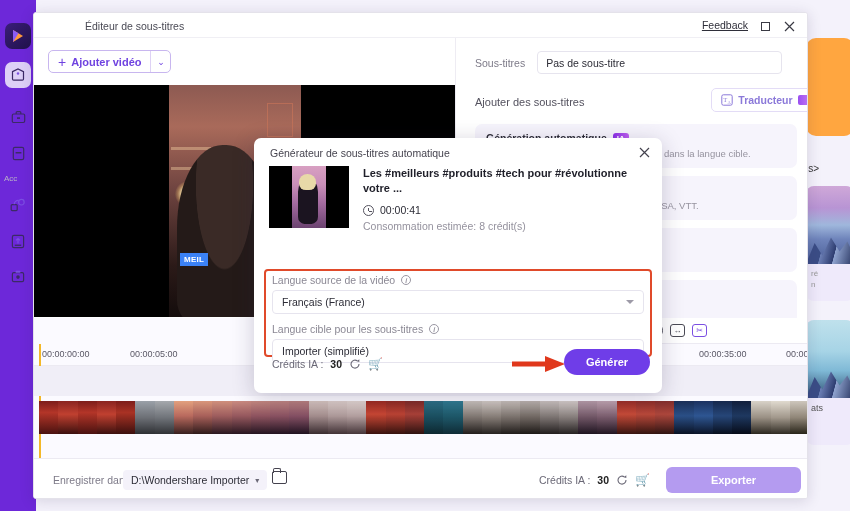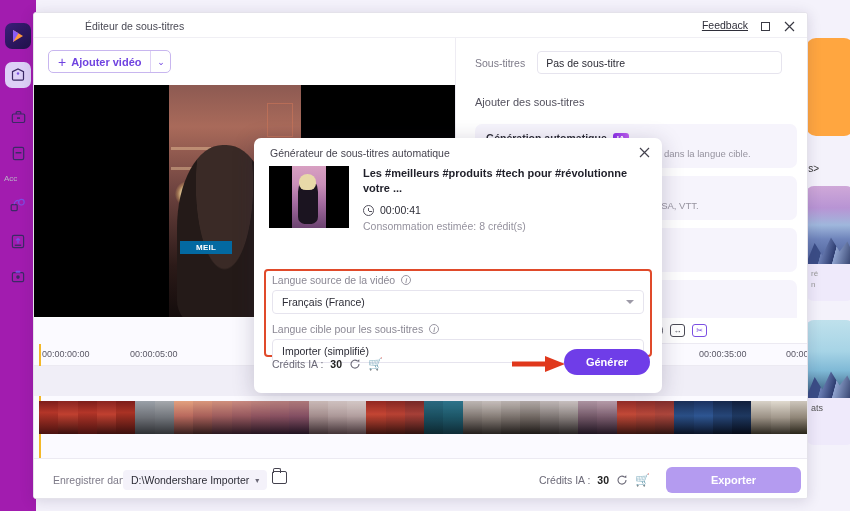--- a/index.html
+++ b/index.html
@@ -45,21 +45,21 @@
     background: linear-gradient(#bfe1ec 0%, #a7d4e6 40%, #7fb9d6 65%, #2f4f72 100%);
   }
   .bg-card-txt {
     font-size: 8px; color: #999; padding: 4px 5px; line-height: 11px;
   }
   .bg-card-txt2 { font-size: 9px; color: #555; padding: 5px; }
 
   
   .rail {
     position: absolute; left: 0; top: 0; width: 36px; height: 511px;
-    background: #a21caf;
+    background: #6d28d9;
   }
   .rail-logo {
     position: absolute; left: 5px; top: 23px; width: 26px; height: 26px;
     background: linear-gradient(140deg,#3b1d7a,#20124a); border-radius: 7px;
     display: flex; align-items: center; justify-content: center;
   }
   .rail-logo svg { display:block; }
   .rail-item {
     position: absolute; left: 5px; width: 26px; height: 26px;
     display: flex; align-items: center; justify-content: center;
@@ -144,23 +144,23 @@
   .pv-shelf {
     position: absolute; left: 2px; top: 62px; width: 40px; height: 3px;
     background: rgba(255,220,170,.38);
   }
   .pv-shelf2 { top: 82px; }
   .pv-frame {
     position: absolute; right: 8px; top: 18px; width: 26px; height: 34px;
     border: 1.5px solid rgba(210,120,90,.55);
   }
   .pv-caption {
-    position: absolute; left: 146px; top: 156px;
-    background: #0369a1; color: #fff; font-size: 8px; font-weight: bold;
-    padding: 2px 16px; letter-spacing: .3px;
+    position: absolute; left: 146px; top: 168px;
+    background: #3b82f6; color: #fff; font-size: 8px; font-weight: bold;
+    padding: 2px 4px; letter-spacing: .3px;
   }
 
   
   .playbar {
     position: absolute; left: 0; top: 279px; width: 421px; height: 26px;
     background: #fff; border-bottom: 1px solid #eceaf2;
   }
   .play-icon {
     position: absolute; left: 13px; top: 7px; width: 0; height: 0;
     border-left: 9px solid #2b2b35;
@@ -527,20 +527,29 @@
       </div>
     </div>
 
     <div class="right-pane">
       <div class="rp-row" style="top:13px">
         <span class="rp-label">Sous-titres</span>
         <span class="rp-input">Pas de sous-titre</span>
       </div>
 
       <div class="rp-sub">Ajouter des sous-titres</div>
+      <div class="translator-btn">
+        <svg width="12" height="12" viewBox="0 0 12 12">
+          <rect x="0.8" y="0.8" width="10.4" height="10.4" rx="1.6" fill="none" stroke="#8b79d9" stroke-width="1"></rect>
+          <text x="2.2" y="8.4" font-size="6.5" fill="#8b79d9" font-family="Liberation Serif, serif">T</text>
+          <text x="6.4" y="9.6" font-size="4.6" fill="#8b79d9" font-family="Liberation Serif, serif">A</text>
+        </svg>
+        <span class="tb-text">Traducteur</span>
+        <span class="tb-badge"></span>
+      </div>
 
       <div class="opt-card" style="top:86px; height:44px">
         <div class="opt-title">
           <span>Génération automatique</span>
           <span class="ia-badge">IA</span>
         </div>
         <div class="opt-desc">Générer automatiquement des sous-titres dans la langue cible.</div>
       </div>
 
       <div class="opt-card" style="top:138px; height:44px">

